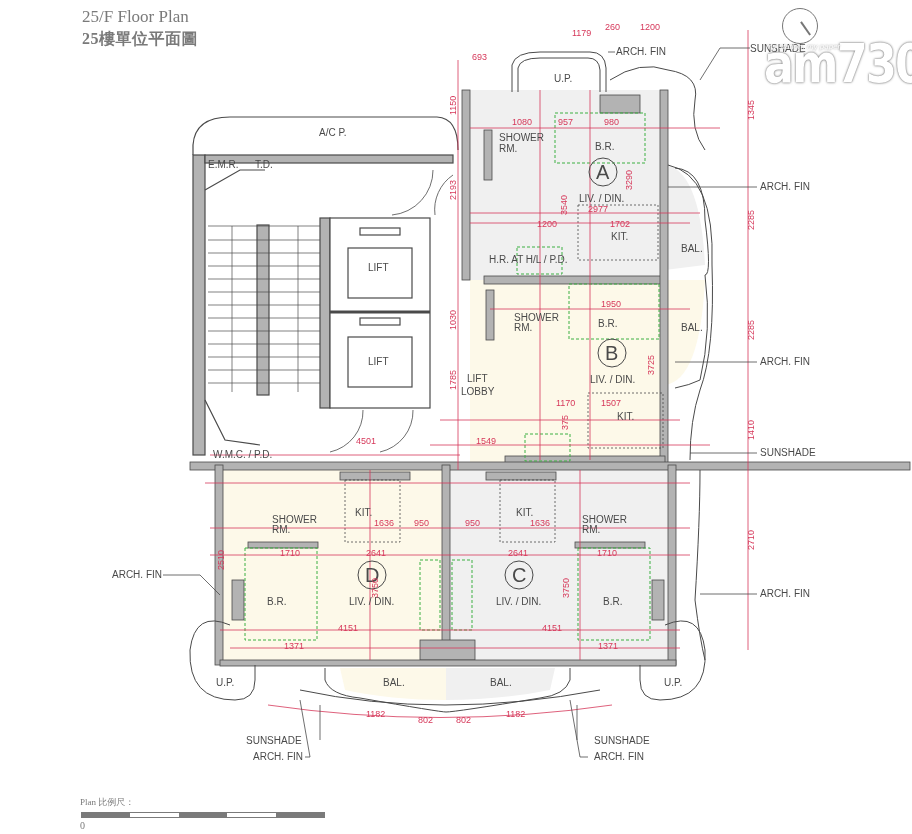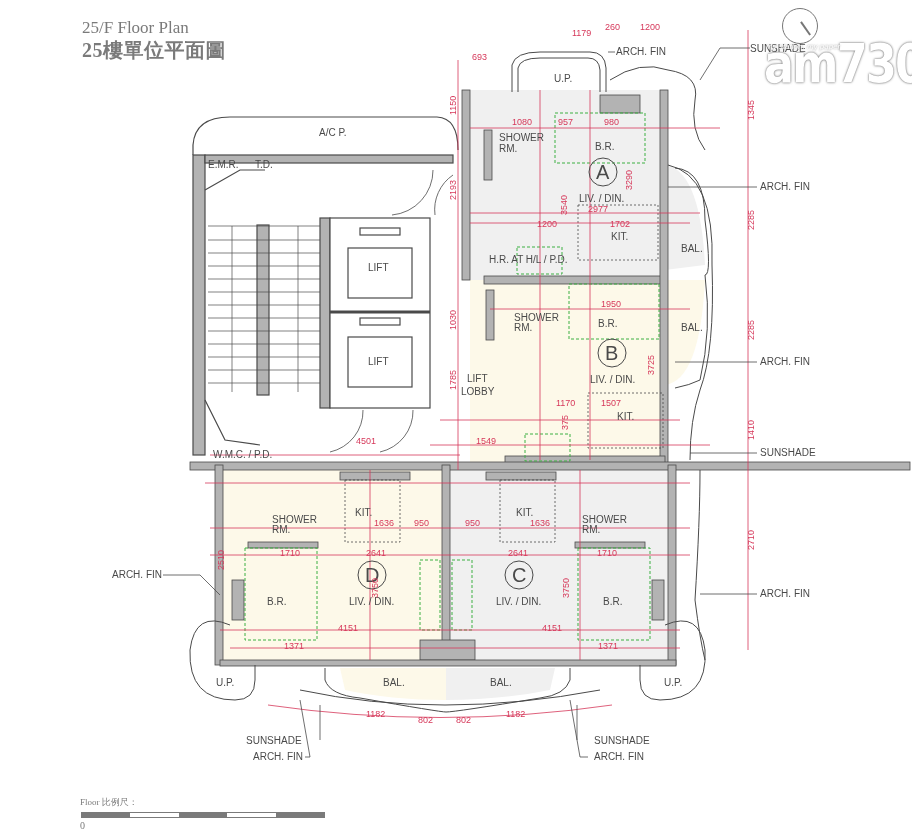--- a/index.html
+++ b/index.html
@@ -1,19 +1,19 @@
 <!DOCTYPE html>
 <html><head>
 <meta charset="utf-8">
 <style>
   html,body{margin:0;padding:0;background:#ffffff;}
   body{width:912px;height:834px;position:relative;overflow:hidden;font-family:"Liberation Sans",sans-serif;}
   .title{position:absolute;left:82px;top:6px;color:#7a7a7a;font-family:"Liberation Serif",serif;line-height:22px;}
-  .title .en{font-size:17px;margin-top:11px;}
-  .title .zh{font-size:20px;font-weight:bold;letter-spacing:0.5px;}
+  .title .en{font-size:17px;}
+  .title .zh{font-size:16px;font-weight:bold;letter-spacing:0.5px;}
   .watermark{position:absolute;left:730px;top:8px;width:182px;height:90px;}
   .watermark .tag{position:absolute;left:36px;top:34px;font-size:8px;color:#fff;text-shadow:0 0 2px #888;font-style:italic;text-align:center;}
   .watermark .logo{position:absolute;left:34px;top:24px;font-size:54px;font-weight:bold;color:#fff;letter-spacing:-2px;font-family:"DejaVu Sans",sans-serif;
     text-shadow:0 0 2px #777,0 0 3px #999;transform:scaleX(0.82);transform-origin:left top;}
   .watermark .ring{position:absolute;left:52px;top:0;width:34px;height:34px;border:1.5px solid #777;border-radius:50%;}
   .watermark .hand{position:absolute;left:70px;top:14px;width:1.5px;height:16px;background:#777;transform:rotate(-35deg);transform-origin:top;}
   svg.plan{position:absolute;left:0;top:0;}
   .scale{position:absolute;left:80px;top:796px;color:#7a7a7a;font-family:"Liberation Serif",serif;font-size:9px;}
   .scalebar{position:absolute;left:81px;top:812px;width:244px;height:6px;display:flex;border:1px solid #7a7a7a;box-sizing:border-box;}
   .scalebar div{flex:1;}
@@ -287,21 +287,21 @@
   </g>
 </svg>
 
 <div class="watermark">
   <div class="ring"></div>
   <div class="hand"></div>
   <div class="logo">am730</div>
   <div class="tag">my station, my paper</div>
 </div>
 
-<div class="scale">Floor 比例尺：</div>
+<div class="scale">Plan 比例尺：</div>
 <div class="scalebar">
   <div class="d"></div>
     <div class="l"></div>
     <div class="d"></div>
     <div class="l"></div>
     <div class="d"></div>
 </div>
 <div class="scale0">0</div>
 <div class="scale5">5m (米)</div>
 

